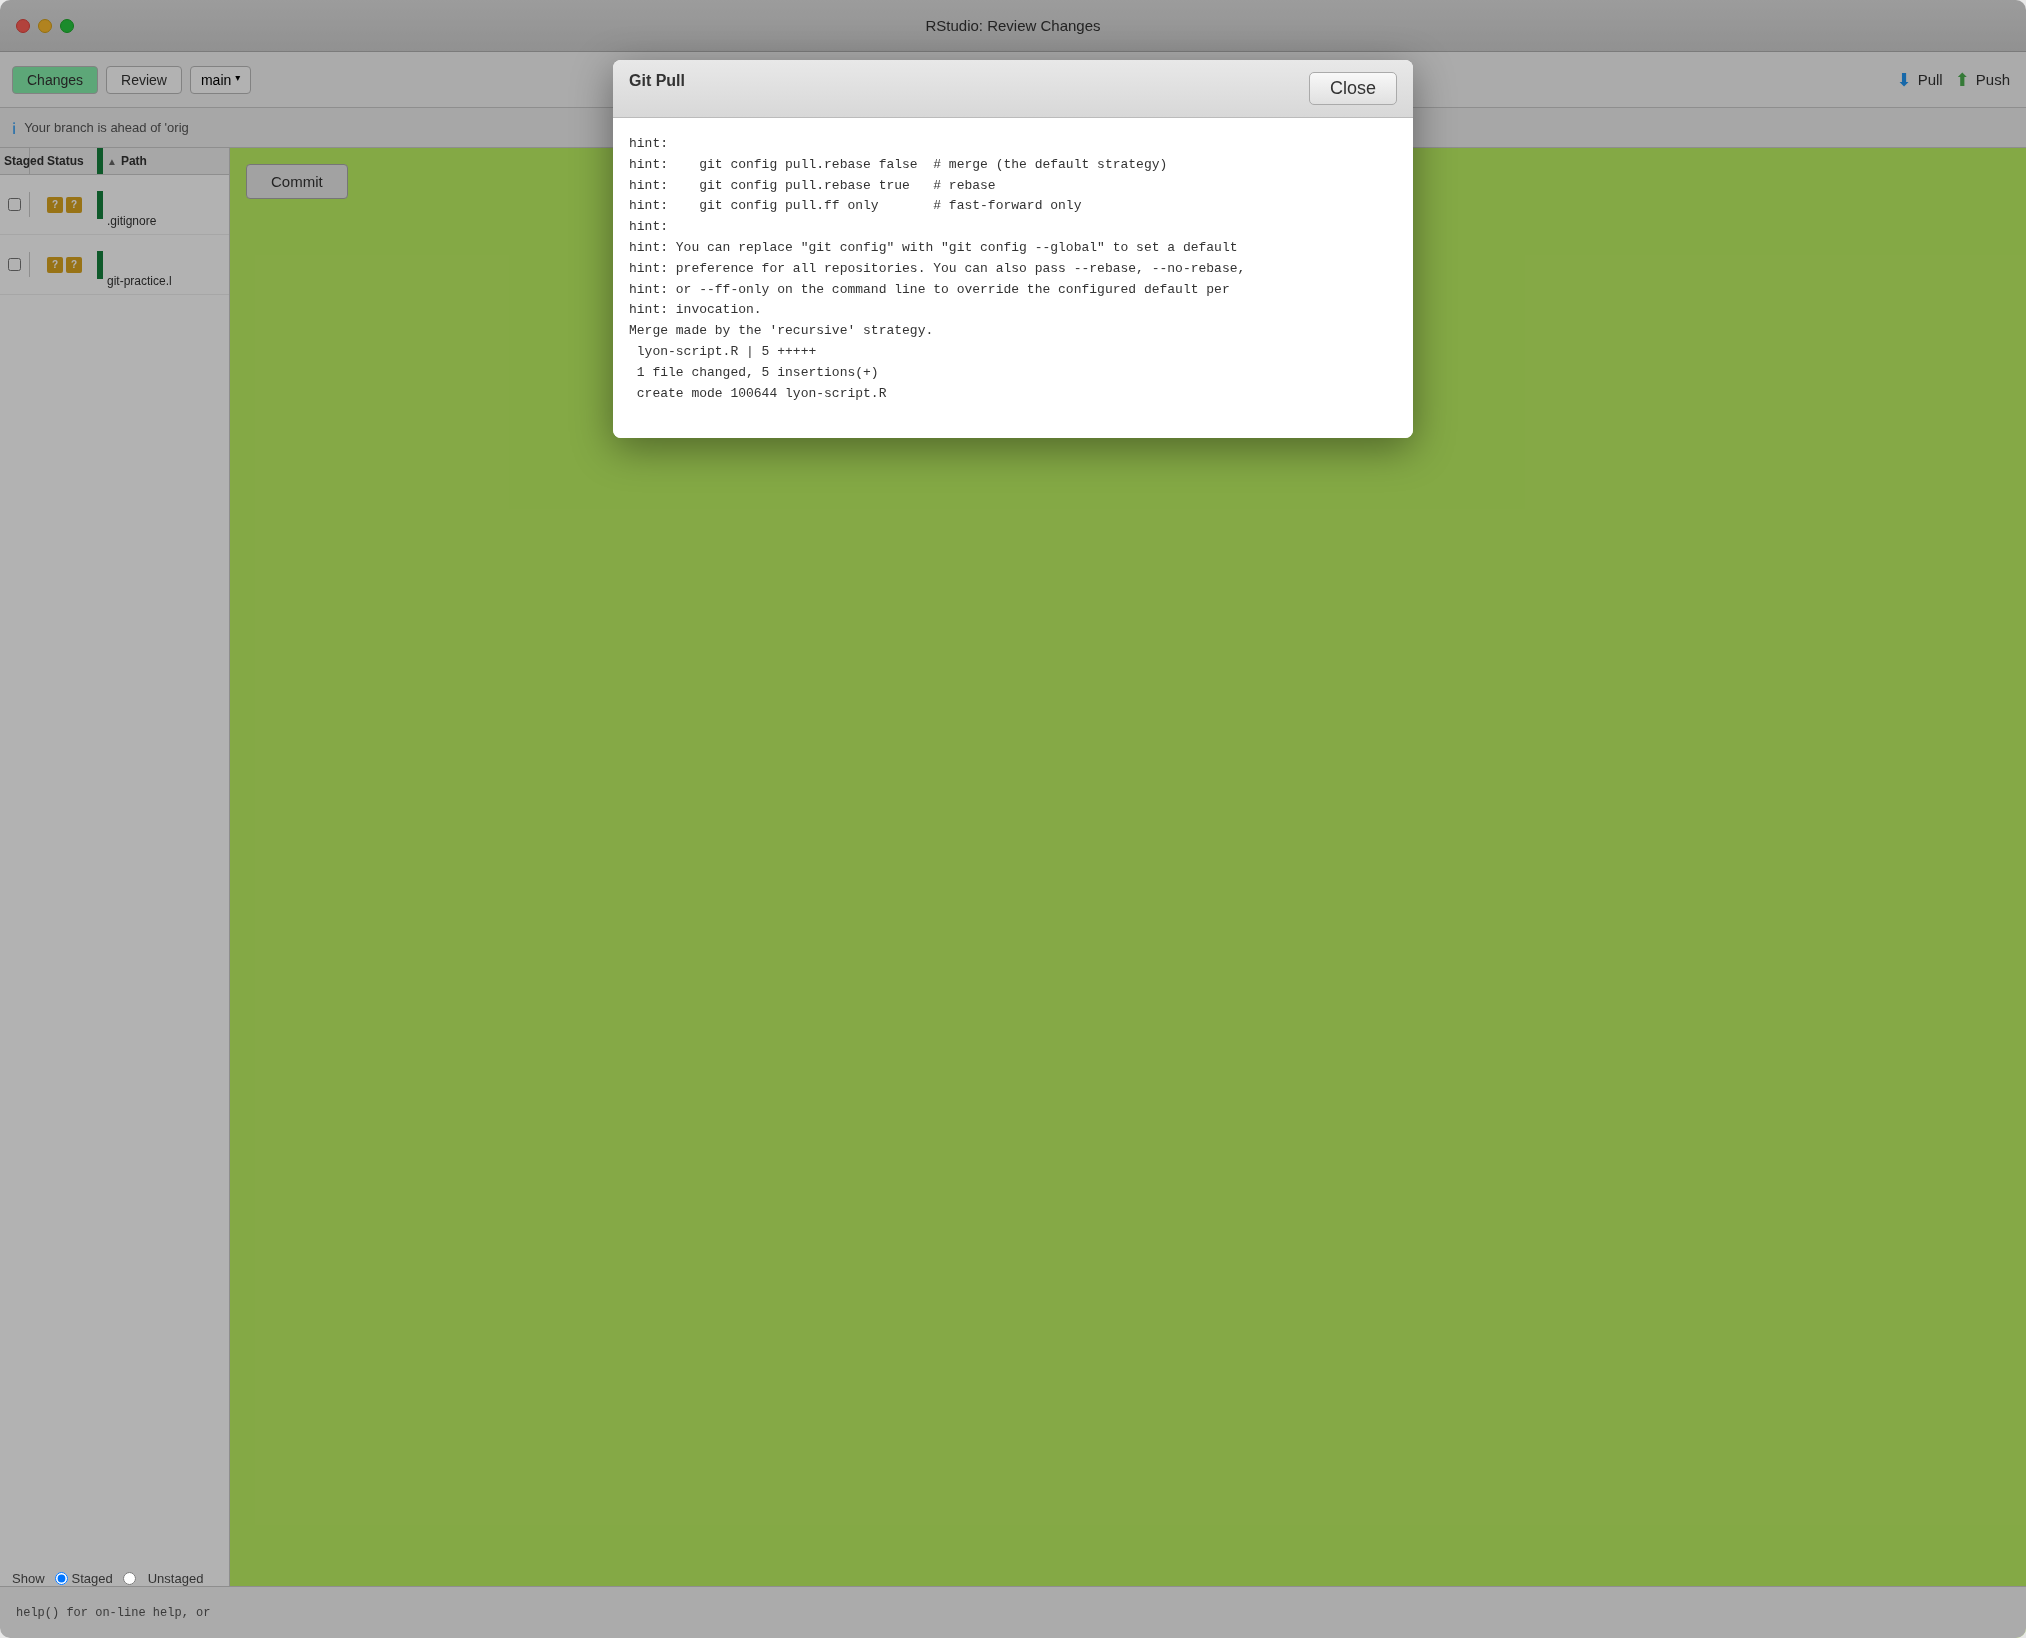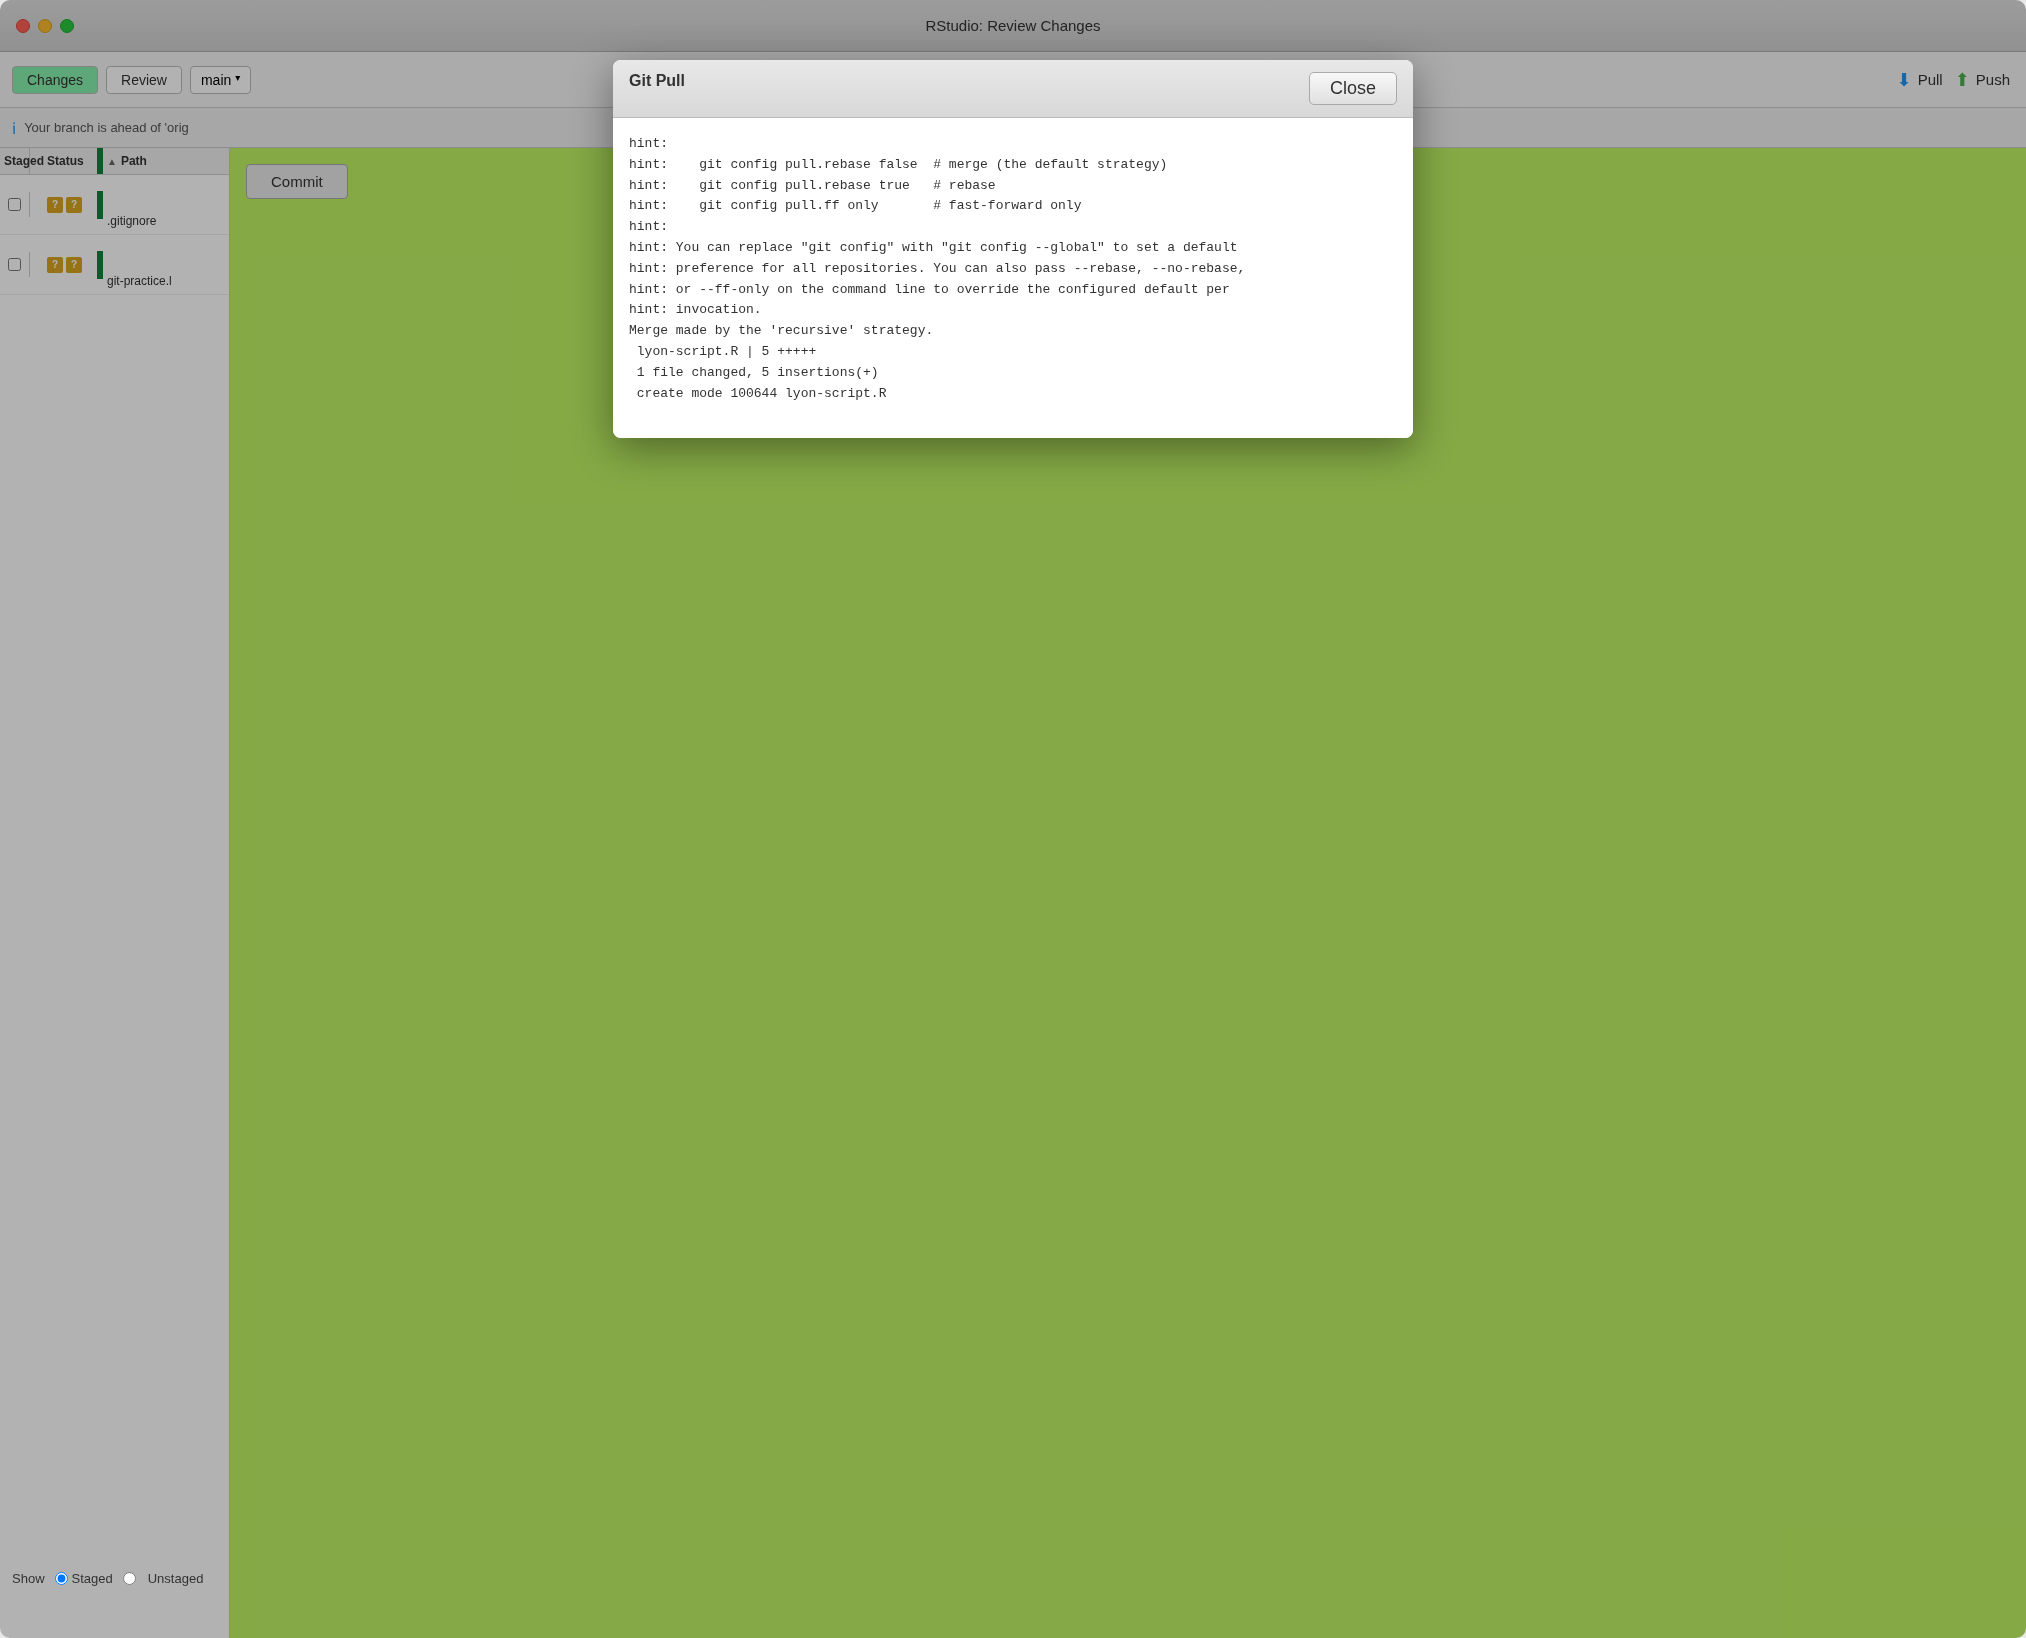--- a/index.html
+++ b/index.html
@@ -402,20 +402,23 @@
     <label style="display:flex; align-items:center; gap:4px;">
       <input type="radio" name="show" checked="" style="">
       <span>Staged</span>
     </label>
     <label style="display:flex; align-items:center; gap:12px;">
       <input type="radio" name="show" style="">
       <span>Unstaged</span>
     </label>
   </div>
 
+  <div class="bottom-bar">
+    <span>help() for on-line help, or</span>
+  </div>
 
   <div class="dialog-overlay">
     <div class="dialog">
 
       <div class="dialog-header">
         <span class="dialog-title">Git Pull</span>
         <button class="close-btn">Close</button>
       </div>
 
       <div class="dialog-content">

